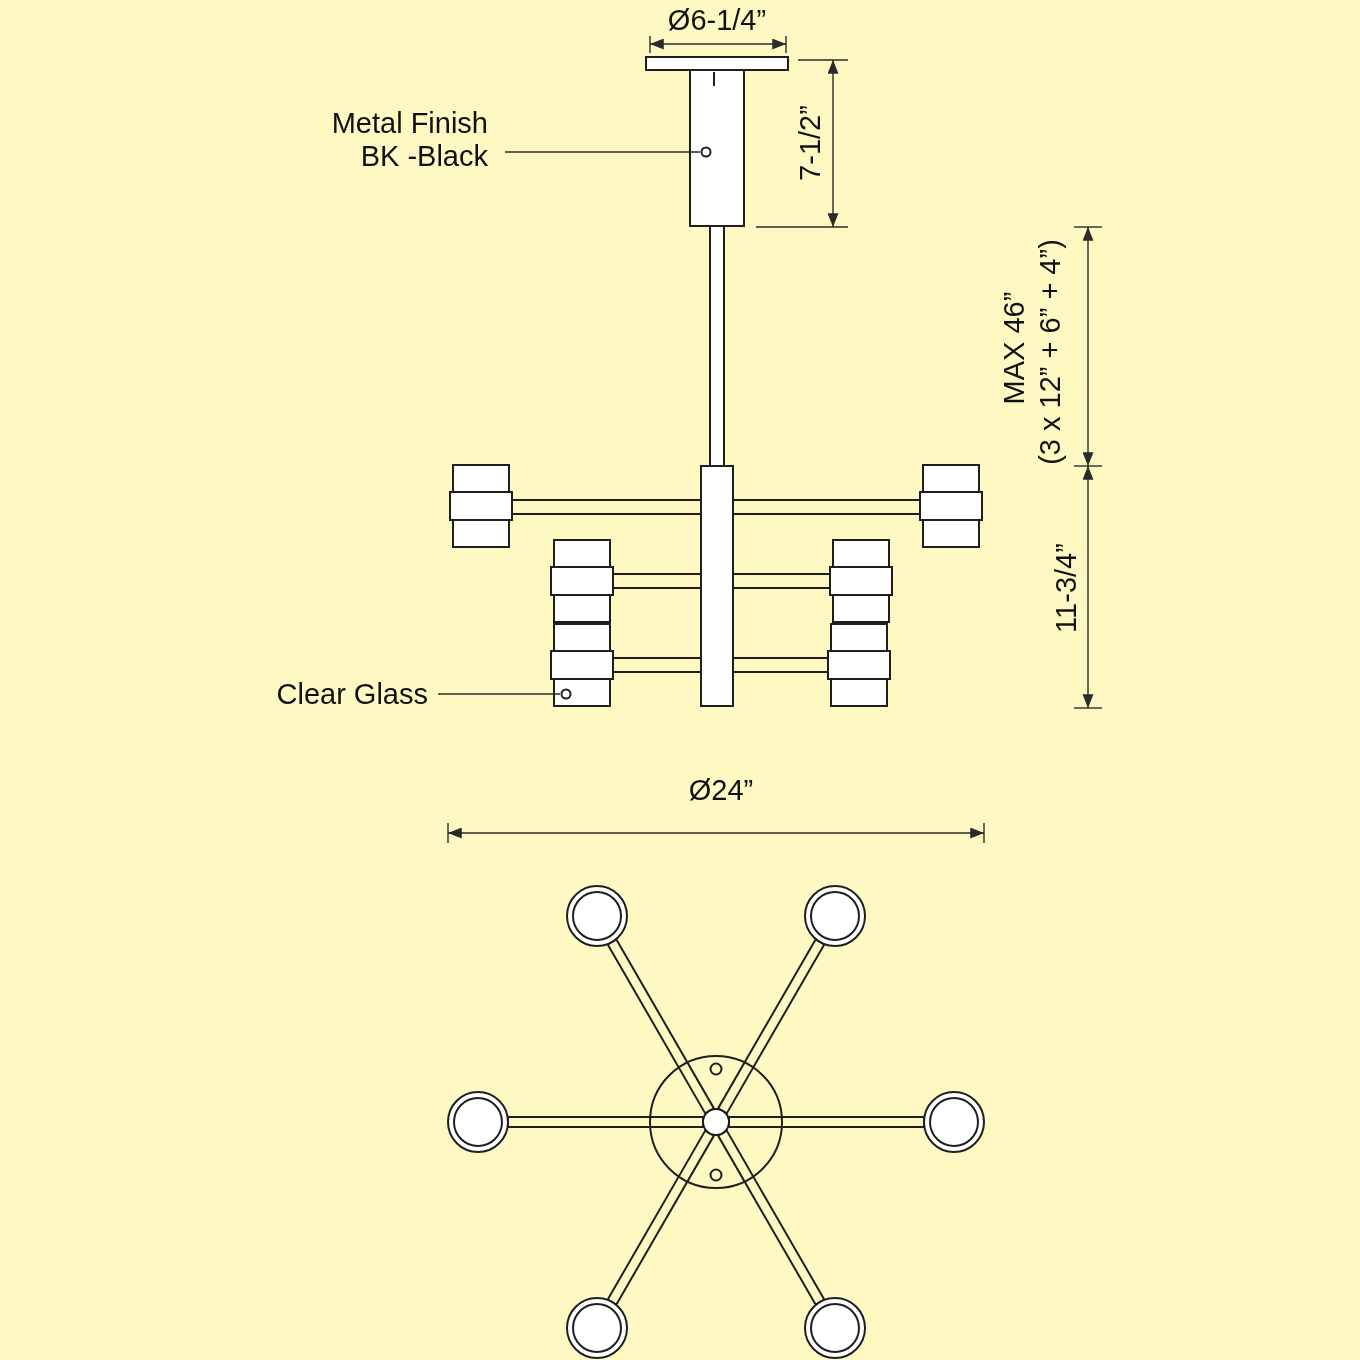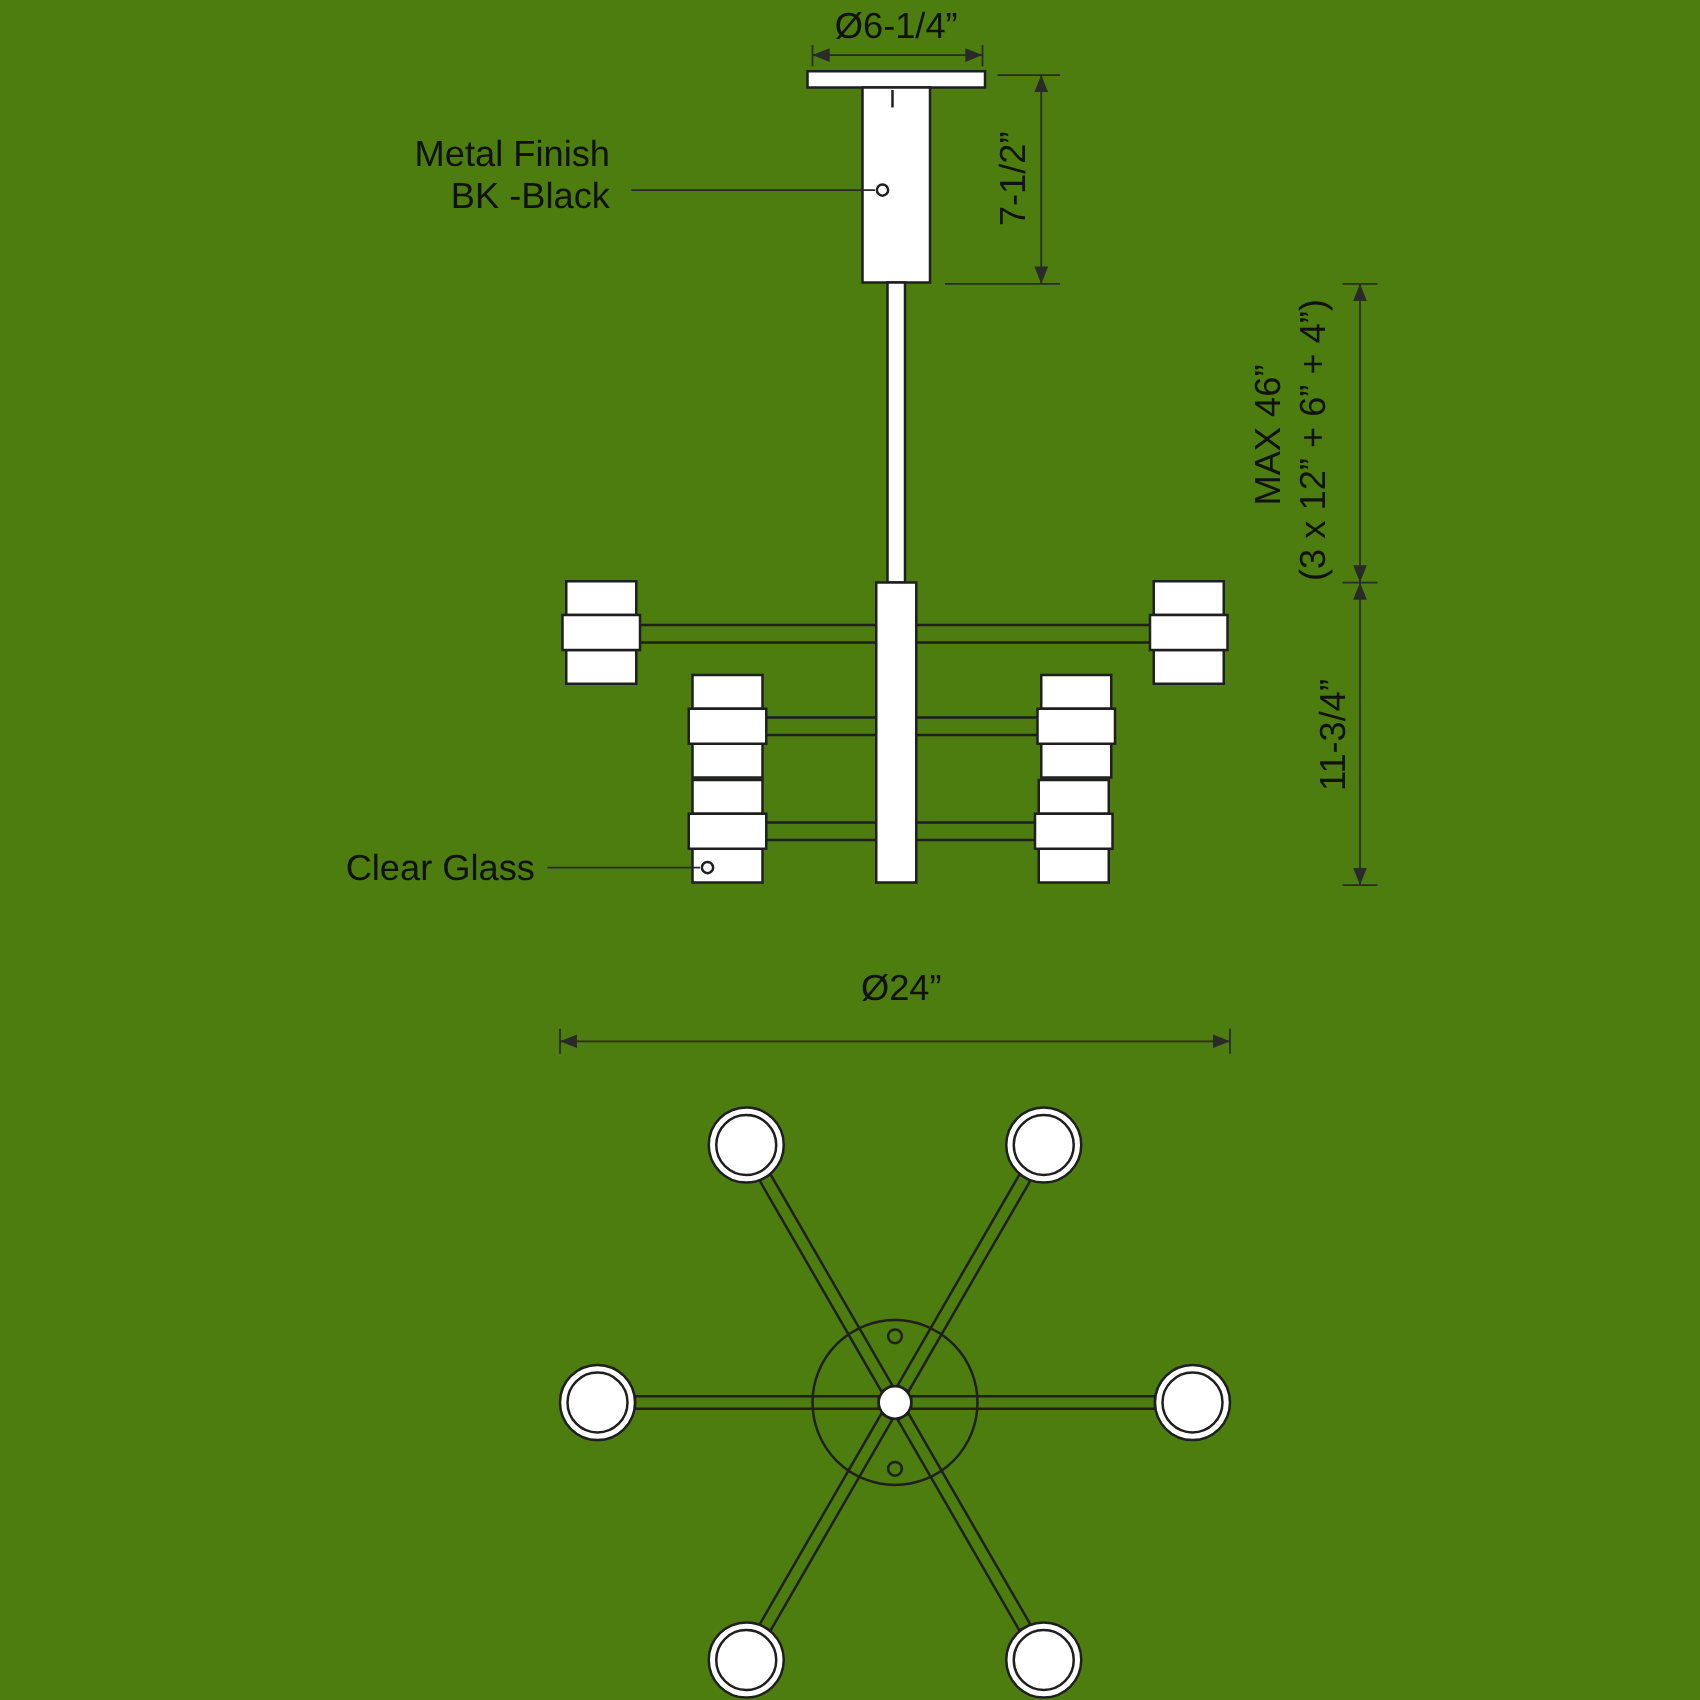--- a/index.html
+++ b/index.html
@@ -1,16 +1,16 @@
 <!DOCTYPE html>
 <html><head>
 <meta charset="utf-8">
 <style>
   html,body{margin:0;padding:0;background:#ffffff;}
-  .stage{position:relative;width:1360px;height:1360px;background:#4d7c0f;overflow:hidden;}
+  .stage{position:relative;width:1360px;height:1360px;background:#fef9c3;overflow:hidden;}
   svg{position:absolute;left:0;top:0;}
   .obj{fill:none;stroke:#1f1f1f;stroke-width:2;}
   .objw{fill:#ffffff;stroke:#1f1f1f;stroke-width:2;}
   .dim{fill:none;stroke:#2a2a2a;stroke-width:1.4;}
   .lead{fill:none;stroke:#2a2a2a;stroke-width:1.4;}
   .lbl{font-family:"Liberation Sans",sans-serif;font-size:29px;fill:#111111;}
 </style>
 </head>
 <body>
 

